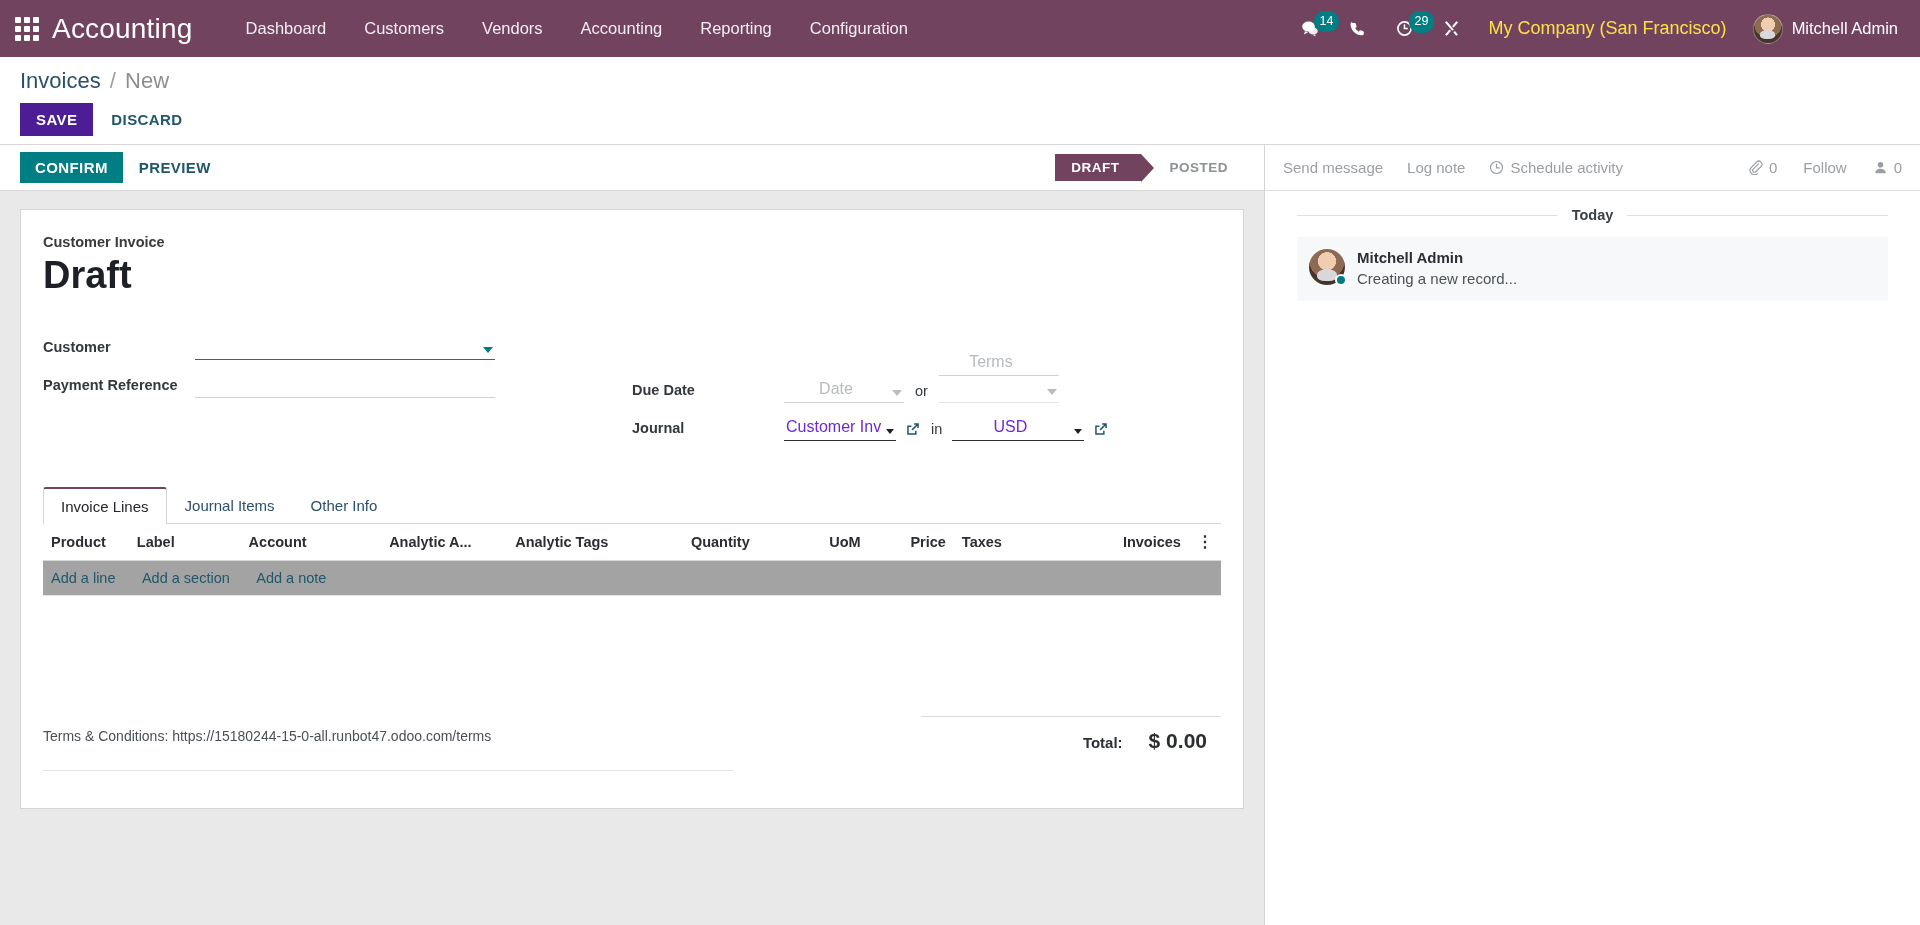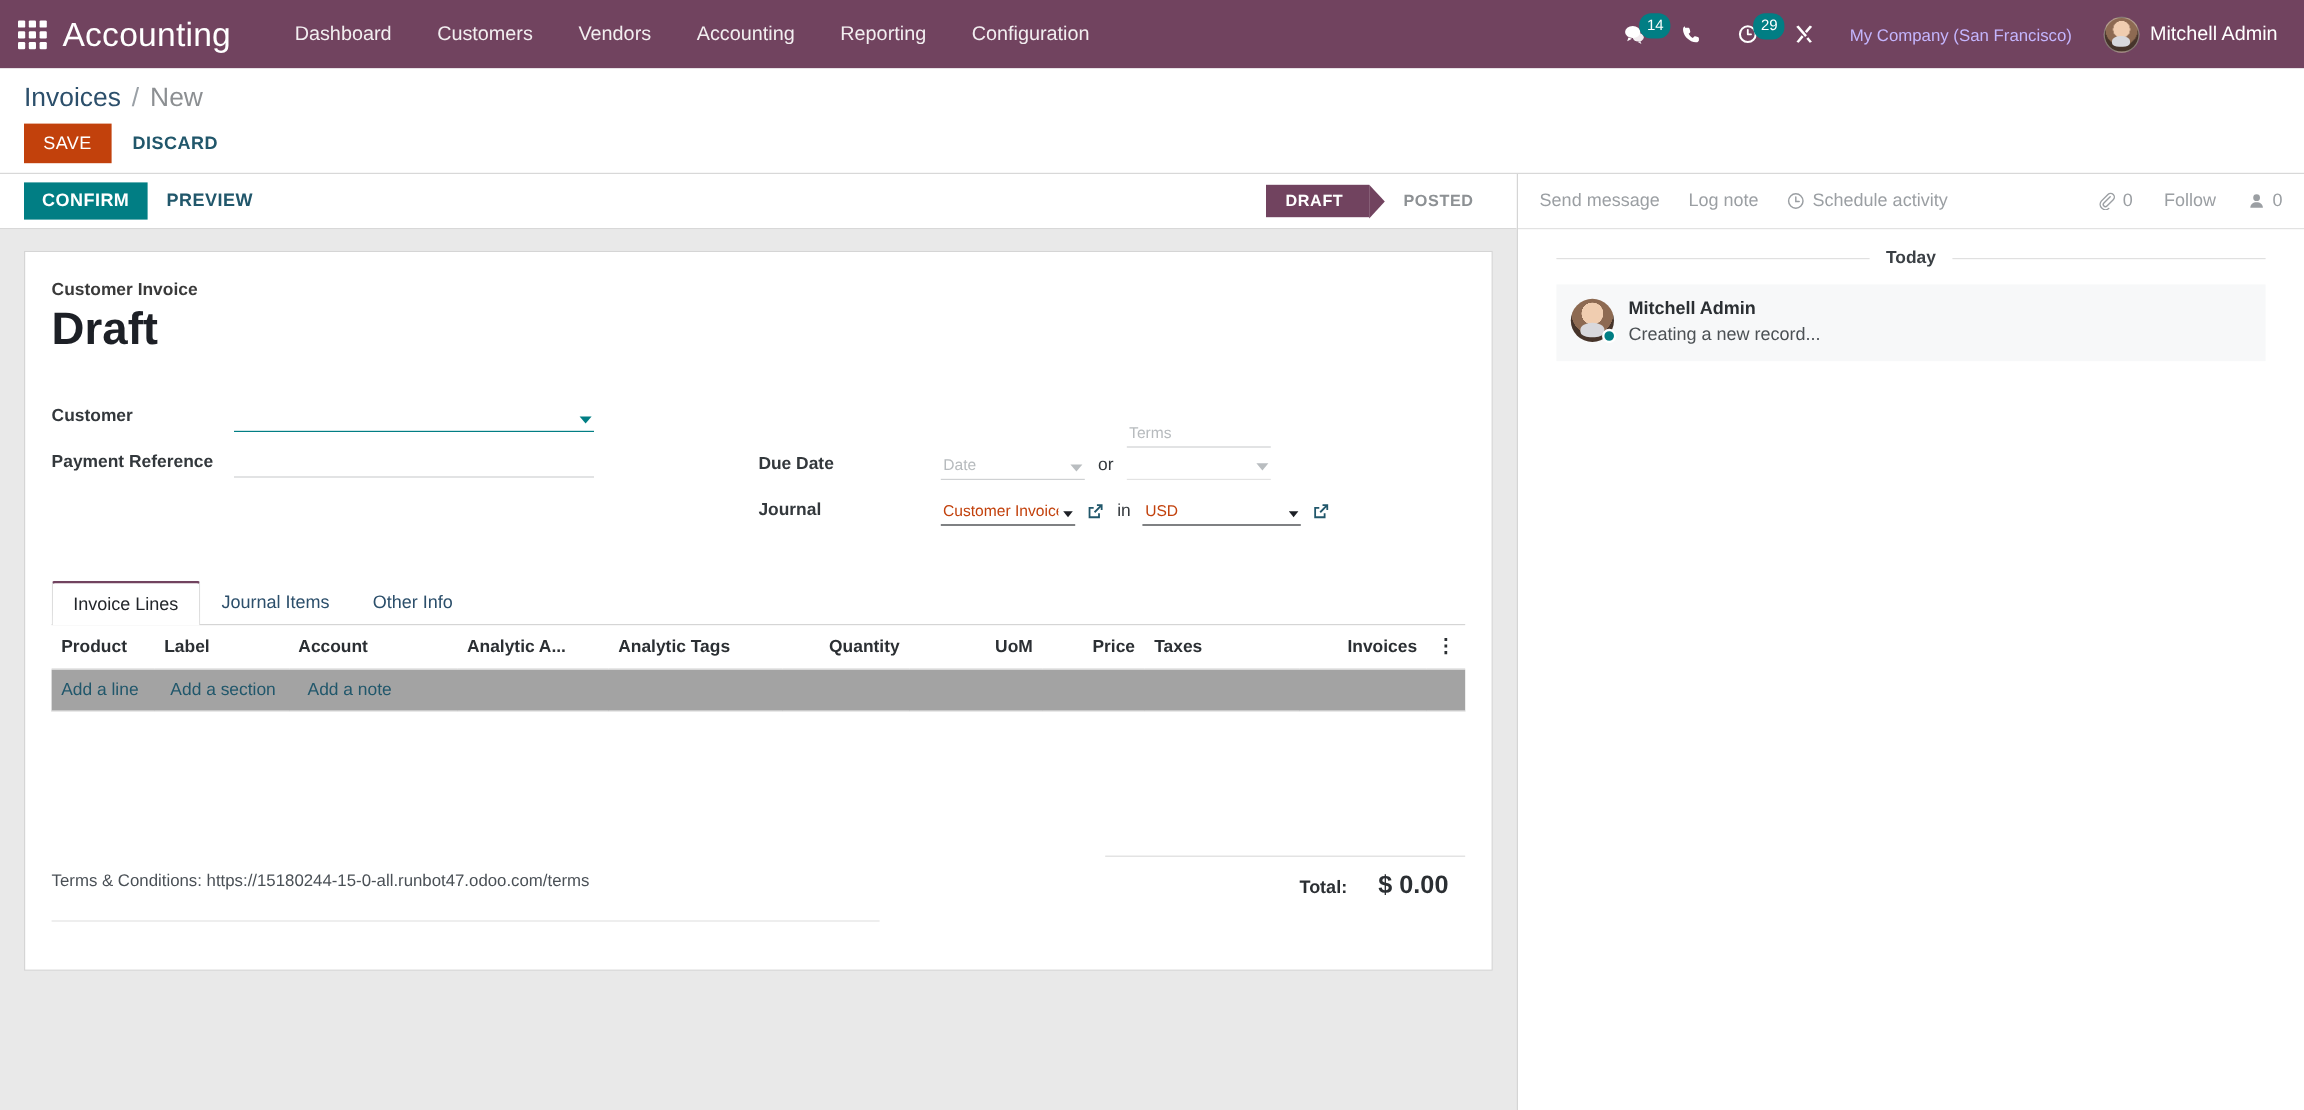--- a/index.html
+++ b/index.html
@@ -70,22 +70,22 @@
     color: #ffffff;
     border-radius: 10px;
     font-size: 12.5px;
     line-height: 1;
     padding: 4px 6px 5px;
     min-width: 22px;
     text-align: center;
     font-weight: 400;
   }
   .company-name {
-    font-size: 14px;
-    color: #c4b5fd;
+    font-size: 18px;
+    color: #fde047;
     padding: 6px 14px;
     cursor: pointer;
     white-space: nowrap;
   }
   .user-box {
     display: flex; align-items: center; gap: 9px;
     padding: 4px 4px 4px 12px;
     cursor: pointer;
   }
   .avatar {
@@ -112,25 +112,25 @@
   .breadcrumb {
     font-size: 22px;
     margin-bottom: 10px;
     line-height: 1.1;
   }
   .breadcrumb .bc-link { color: #2c4f6b; cursor: pointer; }
   .breadcrumb .bc-sep { color: #9aa0a6; margin: 0 3px; }
   .breadcrumb .bc-current { color: #8c8f92; }
   .cp-buttons { display: flex; align-items: center; gap: 0; }
   .btn-save {
-    background: #c2410c;
+    background: #4c1d95;
     color: #ffffff;
     border: none;
     font-size: 15px;
-    font-weight: 400;
+    font-weight: 700;
     letter-spacing: .4px;
     padding: 8px 16px;
     cursor: pointer;
   }
   .btn-discard {
     background: transparent;
     border: none;
     color: #21576b;
     font-size: 15px;
     font-weight: 700;
@@ -226,24 +226,25 @@
     font-size: 14.5px; font-weight: 700; color: #33383c;
     width: 152px; flex: none; padding-bottom: 5px;
   }
   .finput-wrap { position: relative; flex: 1 1 auto; max-width: 300px; }
   .finput {
     width: 100%;
     border: none;
     border-bottom: 1px solid #cfd1d3;
     background: transparent;
     font-family: "Liberation Sans", sans-serif;
-    font-size: 13px;
-    color: #c2410c;
+    font-size: 16px;
+    color: #6d28d9;
     padding: 3px 18px 4px 2px;
     outline: none;
+    text-align: center;
   }
   .finput::placeholder { color: #b7bbbe; }
   .finput.focused { border-bottom: 1.5px solid #017e84; }
   .caret {
     position: absolute; right: 2px; bottom: 7px;
     width: 0; height: 0;
     border-left: 5px solid transparent;
     border-right: 5px solid transparent;
     border-top: 6px solid #017e84;
     pointer-events: none;

